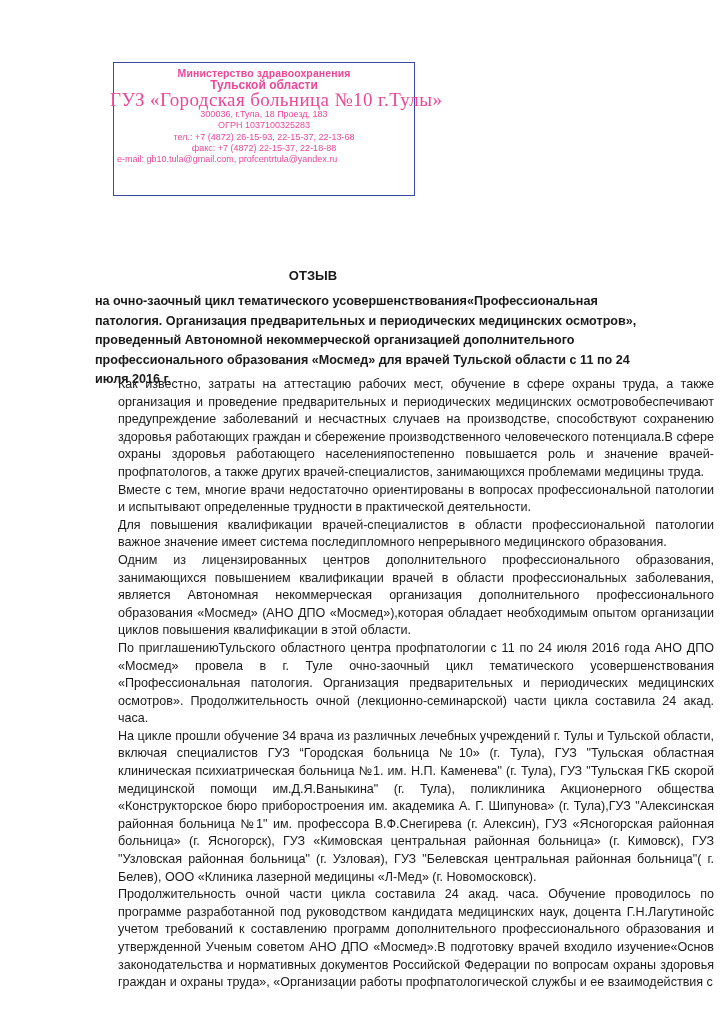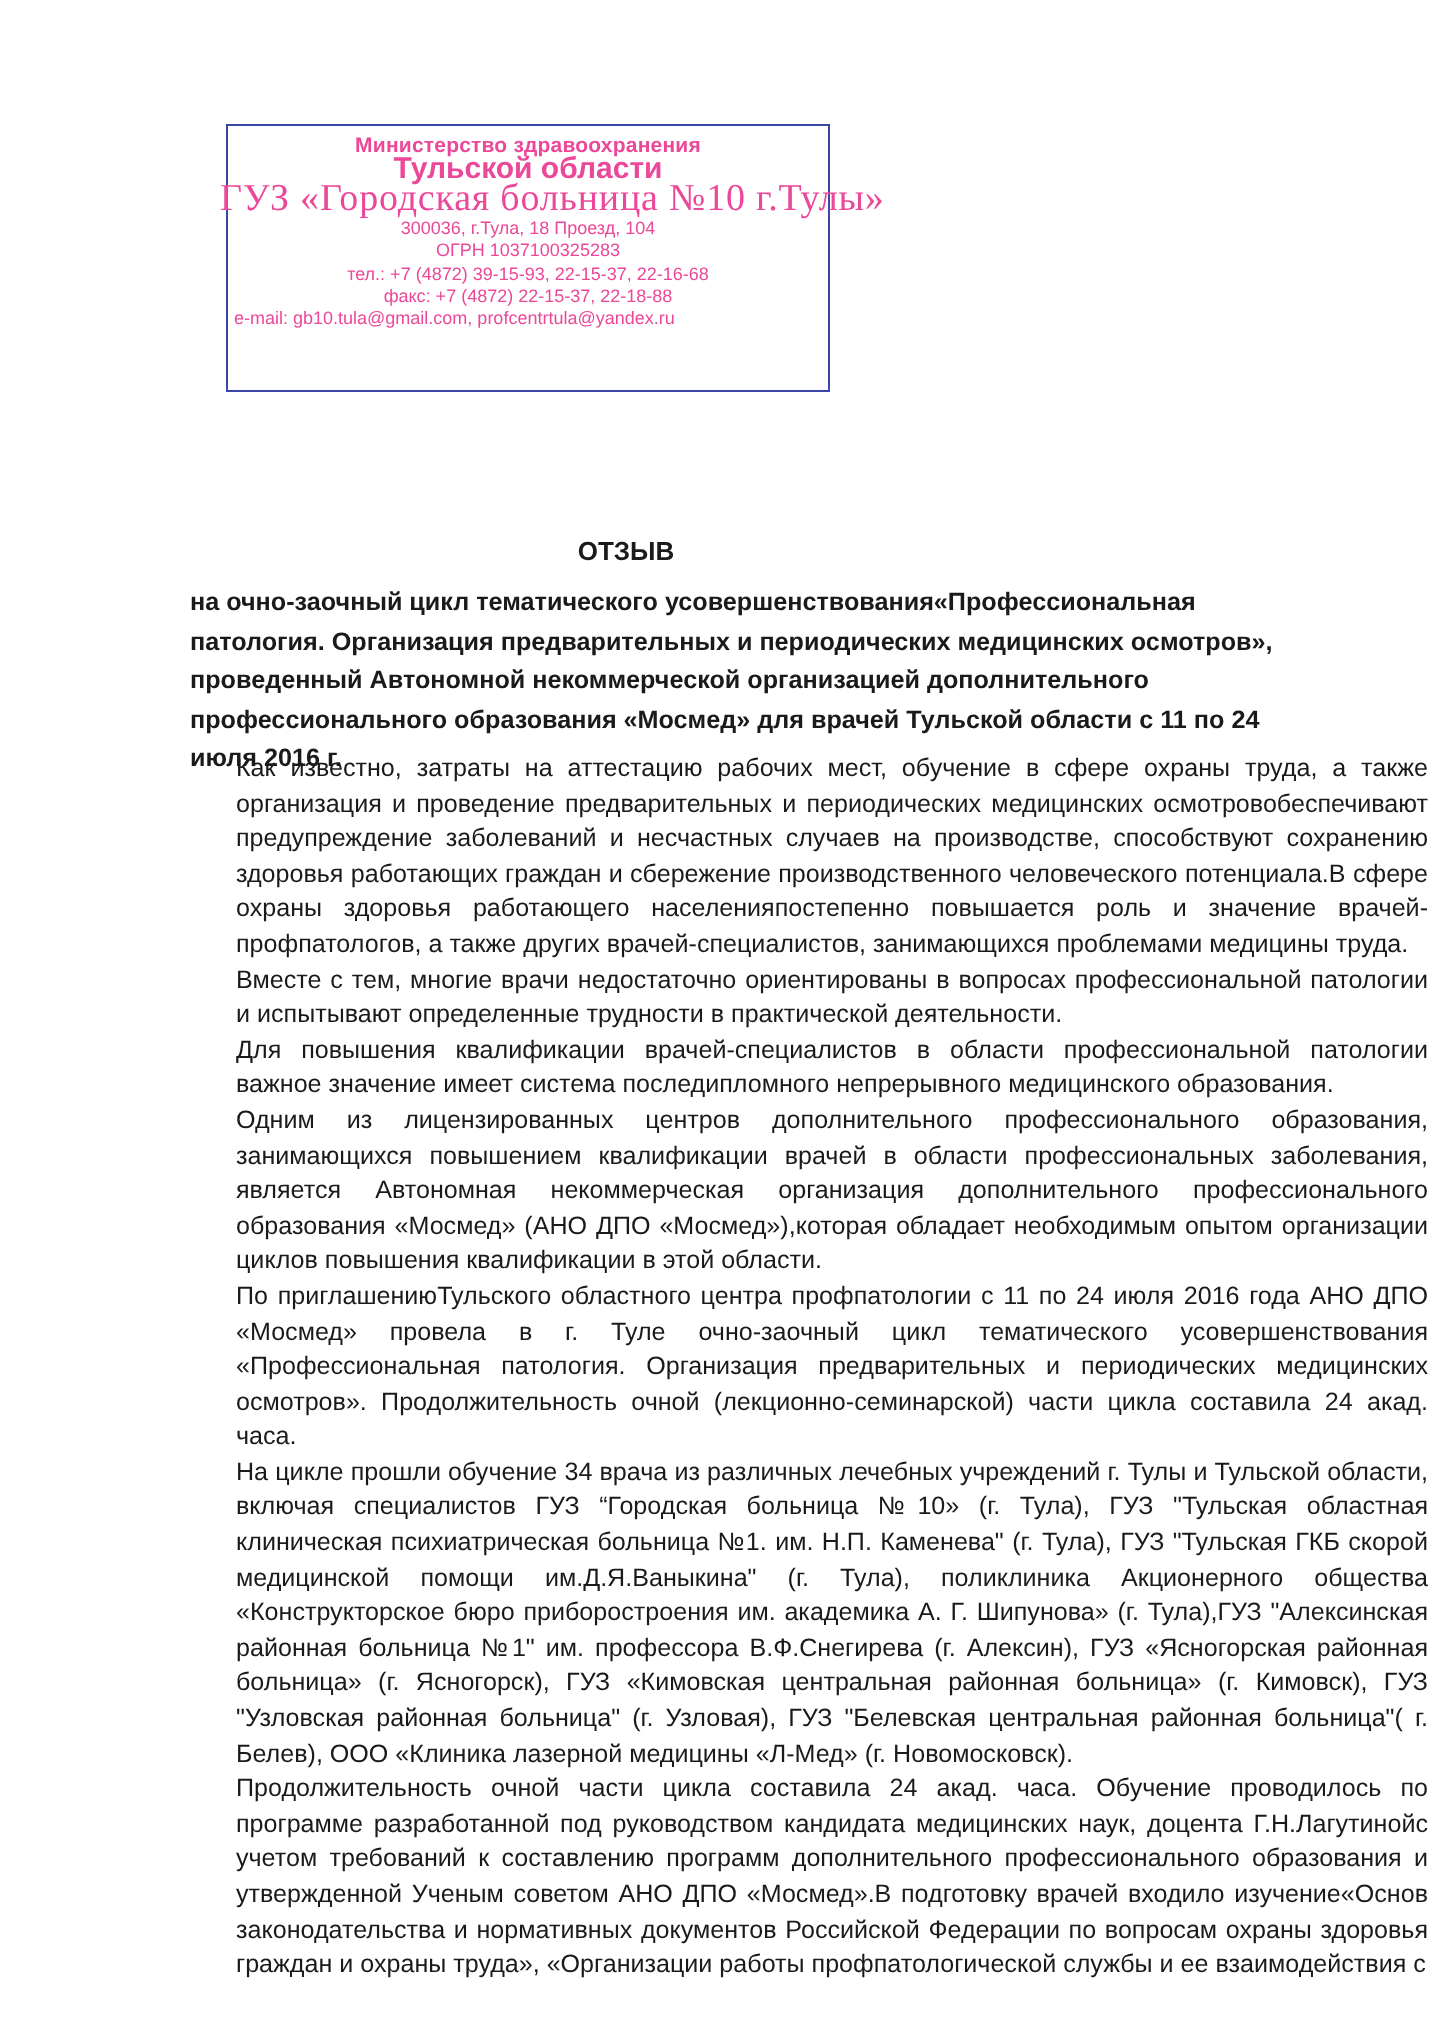--- a/index.html
+++ b/index.html
@@ -16,21 +16,21 @@
     width: 302px; height: 134px;
     border: 1.5px solid #3a46a8;
     border-top-width: 1.5px;
     color: #ec4899;
     text-align: center;
     box-sizing: border-box;
     padding-top: 4px;
     font-family: "Liberation Sans", sans-serif;
   }
   .stamp .l1 { font-size: 10.5px; font-weight: bold; line-height: 12px; letter-spacing: 0.1px; }
-  .stamp .l2 { font-size: 15px; font-weight: bold; line-height: 12px; }
+  .stamp .l2 { font-size: 12px; font-weight: bold; line-height: 12px; }
   .stamp .l3 { font-family: "Liberation Serif", serif; font-size: 19px; font-weight: normal; line-height: 18px; letter-spacing: 0.4px; white-space: nowrap; margin-left: -4px; }
   .stamp .sm { font-size: 9px; line-height: 11.3px; white-space: nowrap; }
   .stamp .sm.left { text-align: left; padding-left: 3px; }
 
   .title {
     position: absolute; left: 0; width: 626px; top: 268px;
     text-align: center; font-weight: bold; font-size: 13px;
   }
   .subtitle {
     position: absolute; left: 95px; width: 560px; top: 292px;
@@ -42,23 +42,23 @@
   }
   .body p { margin: 0; text-align: justify; }
 </style>
 </head>
 <body>
 
 <div class="stamp">
   <div class="l1">Министерство здравоохранения</div>
   <div class="l2">Тульской области</div>
   <div class="l3">ГУЗ «Городская больница №10 г.Тулы»</div>
-  <div class="sm">300036, г.Тула, 18 Проезд, 104</div>
+  <div class="sm">300036, г.Тула, 18 Проезд, 183</div>
   <div class="sm">ОГРН 1037100325283</div>
-  <div class="sm">тел.: +7 (4872) 39-15-93,  22-15-37,  22-16-68</div>
+  <div class="sm">тел.: +7 (4872) 26-15-93,  22-15-37,  22-13-68</div>
   <div class="sm">факс: +7 (4872) 22-15-37,  22-18-88</div>
   <div class="sm left">e-mail: gb10.tula@gmail.com,  profcentrtula@yandex.ru</div>
 </div>
 
 <div class="title">ОТЗЫВ</div>
 <div class="subtitle">на очно-заочный цикл тематического усовершенствования«Профессиональная патология. Организация предварительных и периодических медицинских осмотров», проведенный Автономной некоммерческой организацией дополнительного профессионального образования «Мосмед» для врачей Тульской области с 11 по 24 июля 2016 г.</div>
 
 <div class="body">
   <p>Как известно, затраты на аттестацию рабочих мест, обучение в сфере охраны труда, а также организация и проведение предварительных и периодических медицинских осмотровобеспечивают предупреждение заболеваний и несчастных случаев на производстве, способствуют сохранению здоровья работающих граждан и сбережение производственного человеческого потенциала.В сфере охраны здоровья работающего населенияпостепенно повышается роль и  значение врачей-профпатологов, а также других врачей-специалистов, занимающихся проблемами медицины труда.</p>
   <p>Вместе с тем, многие врачи недостаточно ориентированы в вопросах профессиональной патологии и испытывают определенные трудности в практической деятельности.</p>

